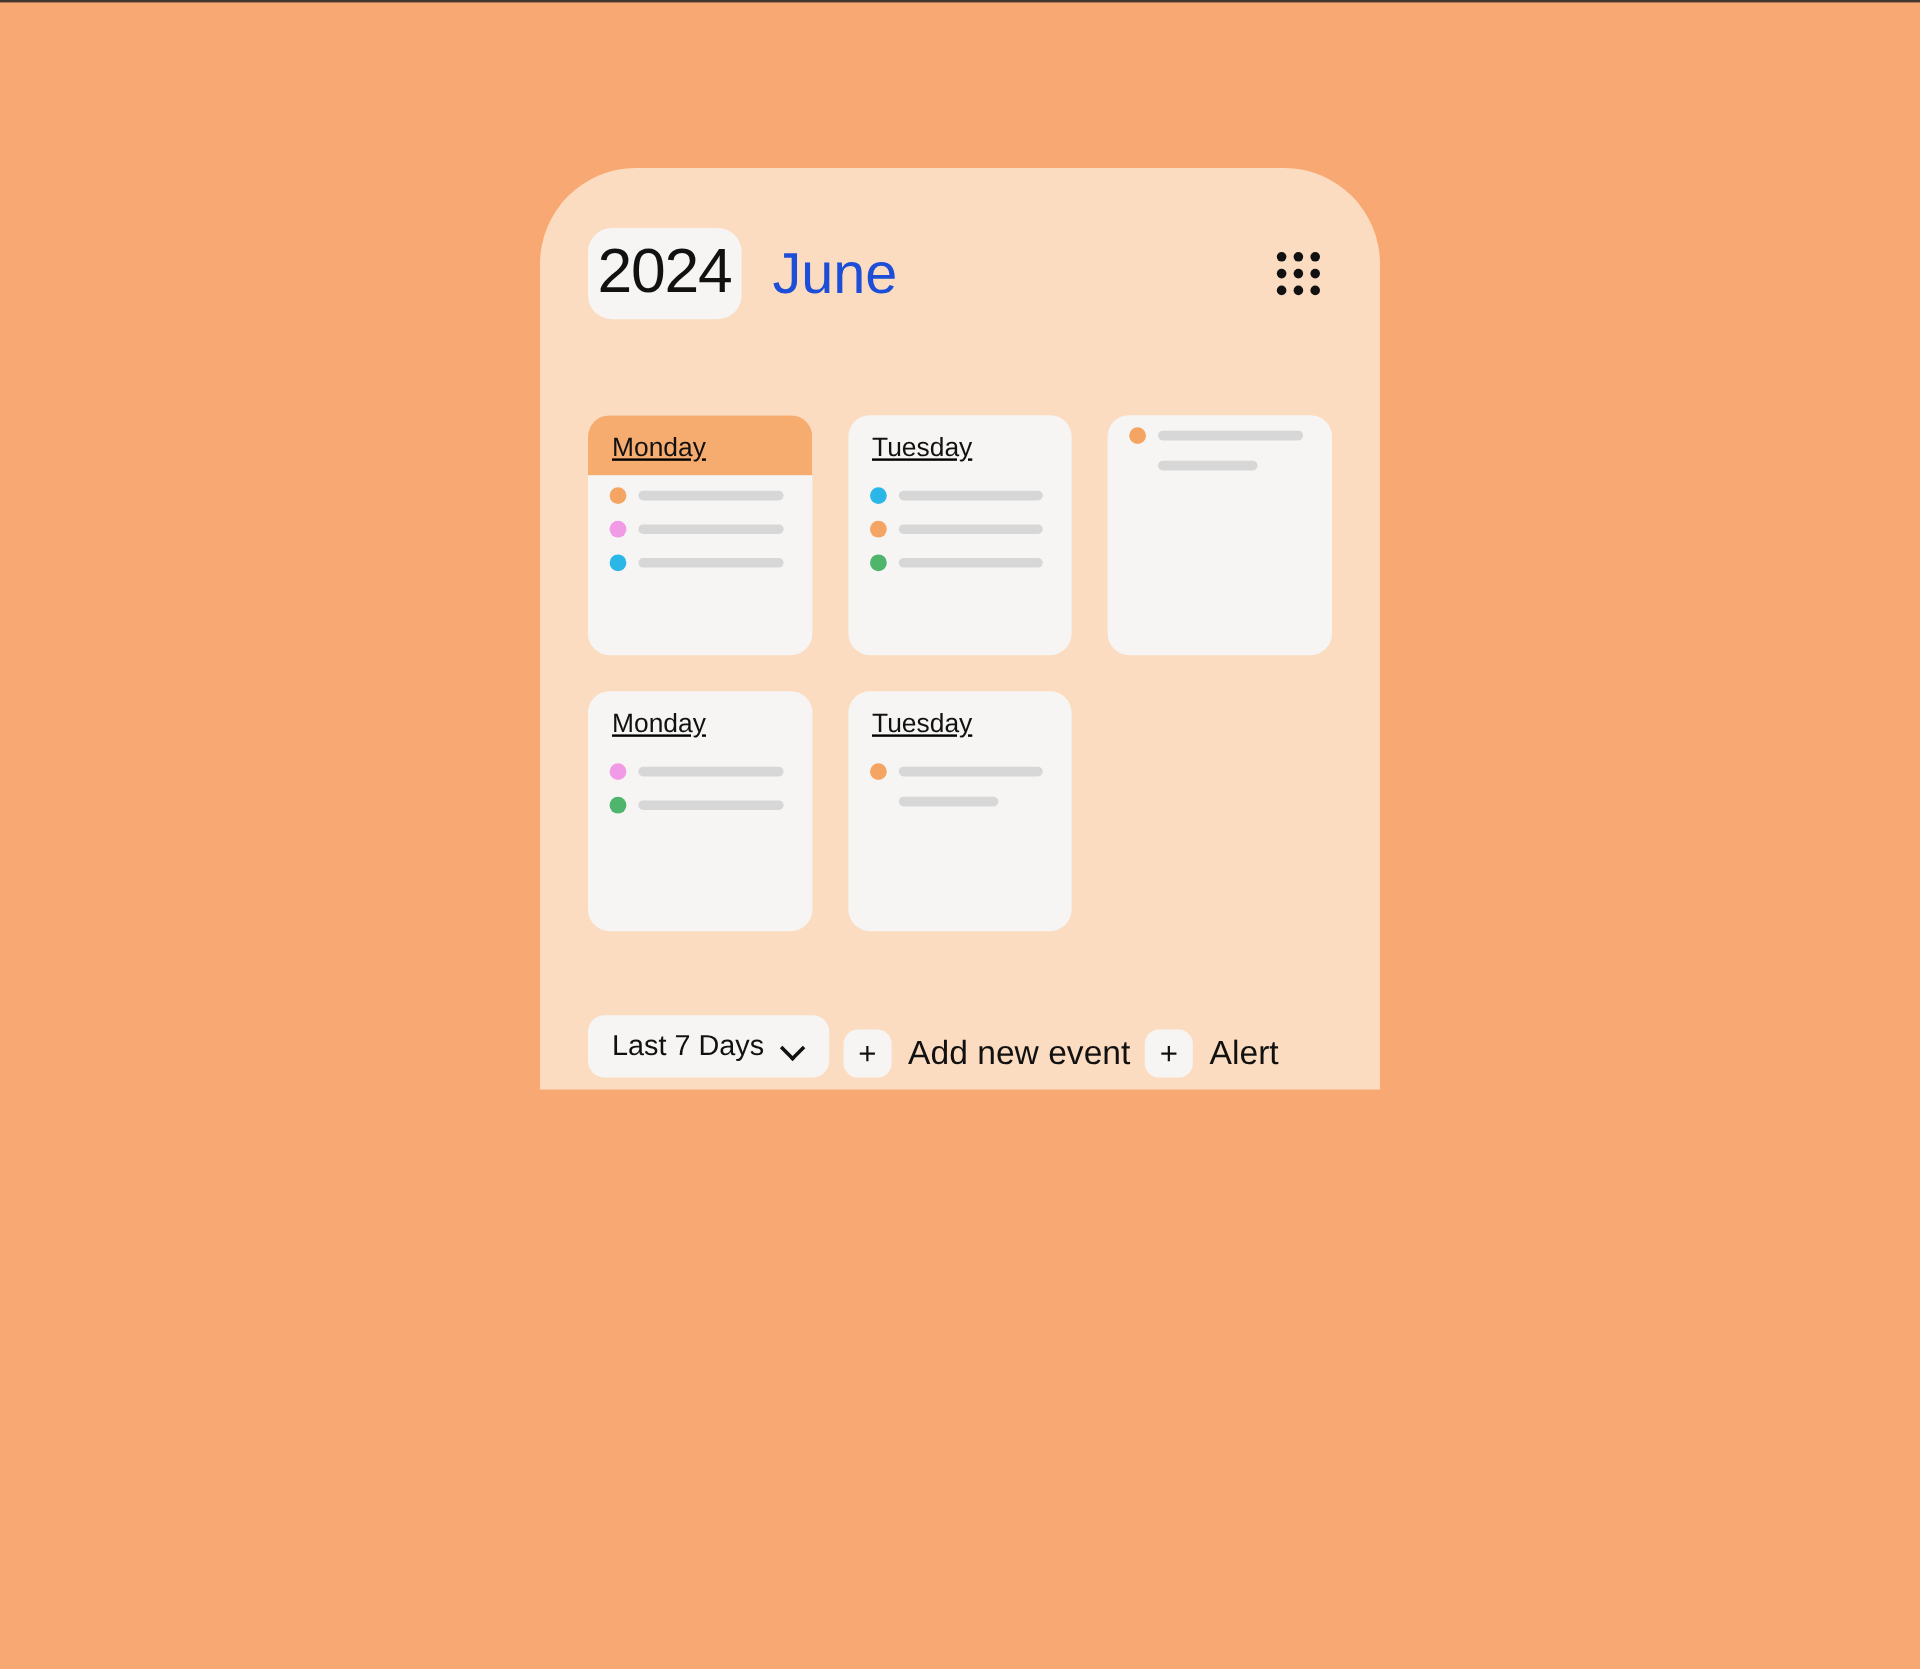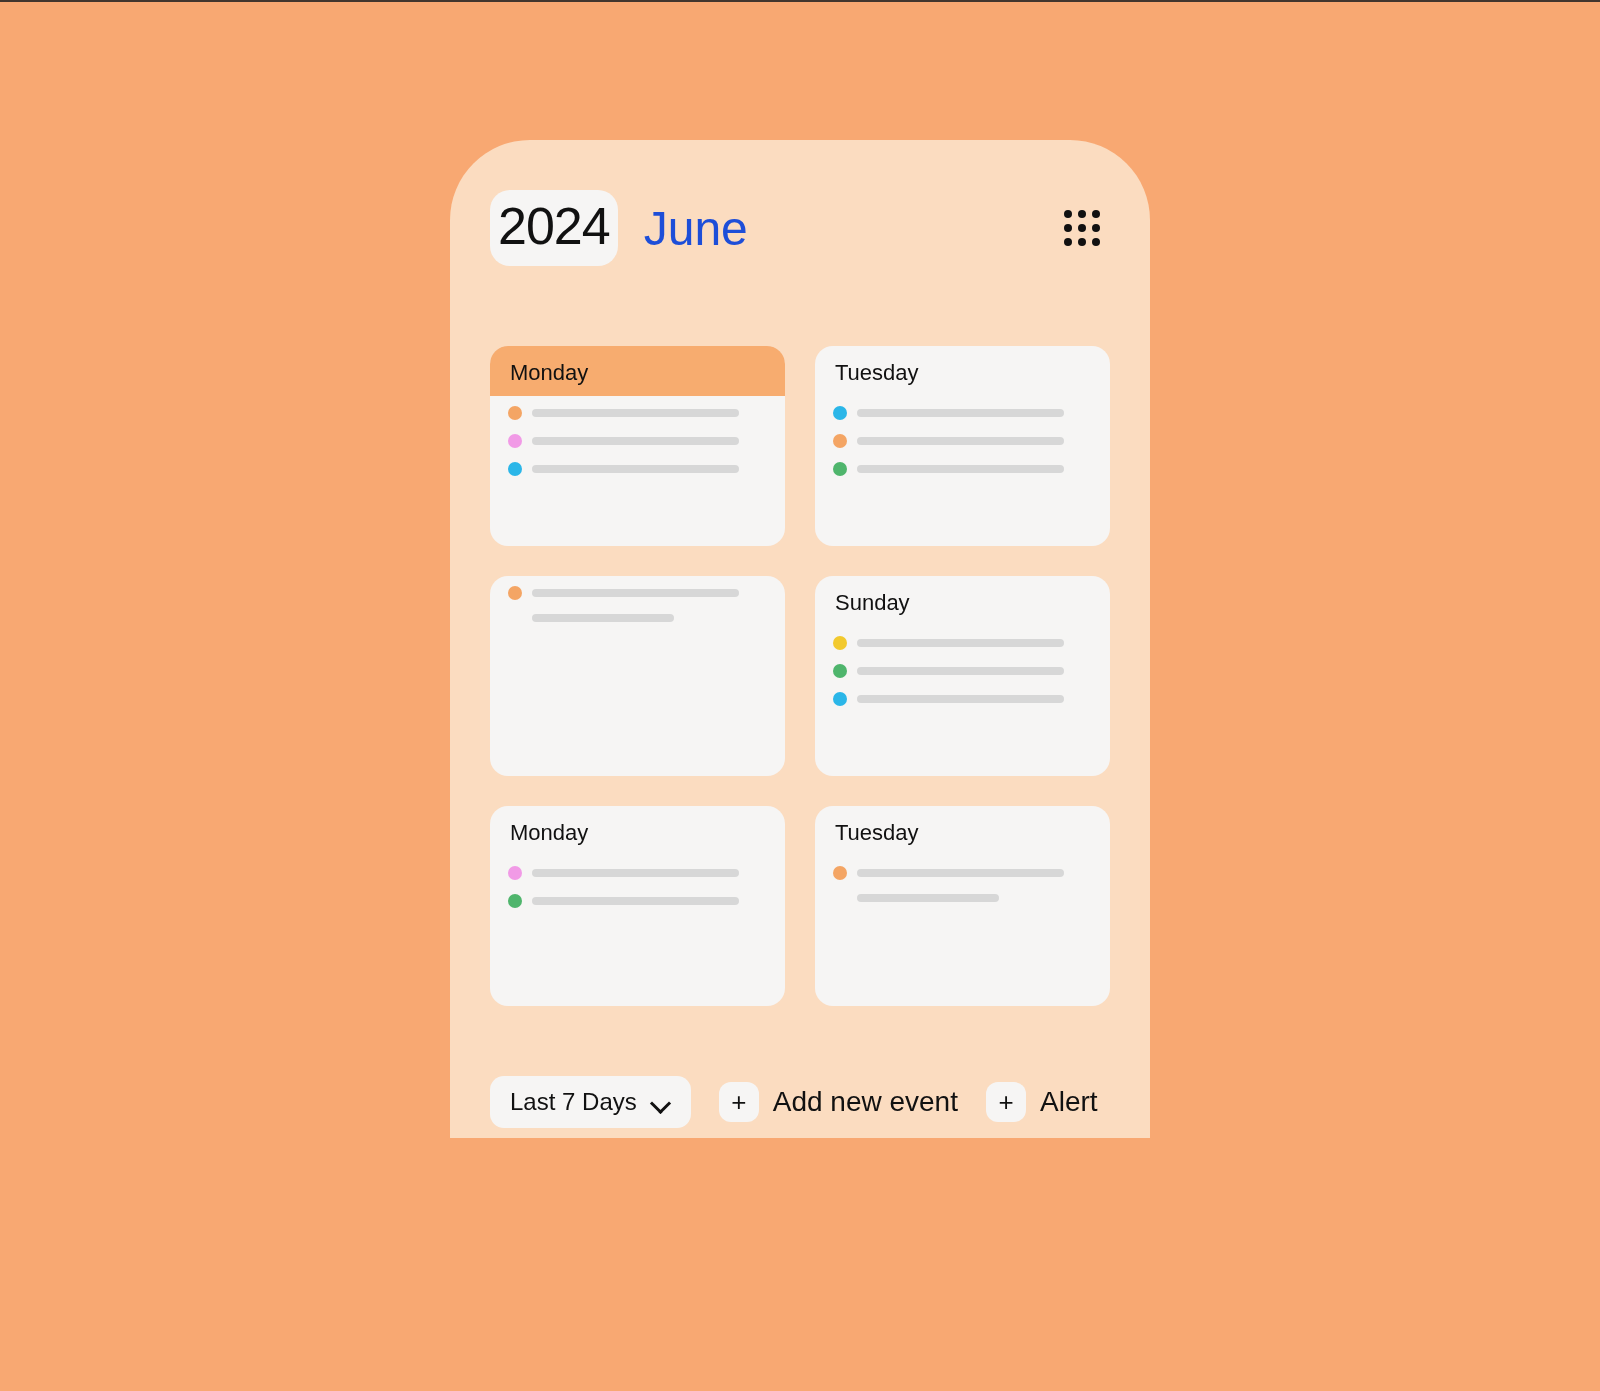--- a/index.html
+++ b/index.html
@@ -60,22 +60,23 @@
     cursor: pointer;
   }
   .grid-icon span {
     width: 8px; height: 8px; background: #111; border-radius: 50%;
   }
 
   
   .days {
     margin-top: 80px;
     display: grid;
-    grid-template-columns: repeat(2, 1fr);
+    grid-template-columns: repeat(3, 1fr);
     gap: 30px 30px;
+    text-decoration: underline;
   }
   .day-card {
     background: #f6f5f4;
     border-radius: 18px;
     height: 200px;
     overflow: hidden;
     cursor: pointer;
   }
   .day-head {
     padding: 14px 20px 10px;
@@ -109,22 +110,22 @@
   .bar.short { width: 45%; }
   .bar.long  { width: 80%; }
   .bar.secondary {
     width: 55%;
     margin-left: 24px;
   }
 
   
   .controls {
     display: flex;
-    align-items: center;
-    gap: 28px;
+    align-items: flex-end;
+    gap: 12px;
     margin-top: 70px;
     padding-bottom: 10px;
   }
   .pill {
     background: #f6f5f4;
     border-radius: 14px;
     padding: 12px 20px;
     font-size: 24px;
     color: #111;
     display: flex;
@@ -219,37 +220,20 @@
           <div class="event-line">
             <div class="dot" style="background: rgb(244, 165, 100);"></div>
             <div class="bar long"></div>
           </div>
           <div class="event-line">
             <div class="bar secondary"></div>
           </div>
         </div>
       </div>
       <div class="day-card">
-        <div class="day-head">Sunday</div>
-        <div class="events">
-          <div class="event-line">
-            <div class="dot" style="background: rgb(242, 201, 46);"></div>
-            <div class="bar long"></div>
-          </div>
-          <div class="event-line">
-            <div class="dot" style="background: rgb(79, 181, 108);"></div>
-            <div class="bar long"></div>
-          </div>
-          <div class="event-line">
-            <div class="dot" style="background: rgb(43, 182, 232);"></div>
-            <div class="bar long"></div>
-          </div>
-        </div>
-      </div>
-      <div class="day-card">
         <div class="day-head">Monday</div>
         <div class="events">
           <div class="event-line">
             <div class="dot" style="background: rgb(241, 154, 230);"></div>
             <div class="bar long"></div>
           </div>
           <div class="event-line">
             <div class="dot" style="background: rgb(79, 181, 108);"></div>
             <div class="bar long"></div>
           </div>

